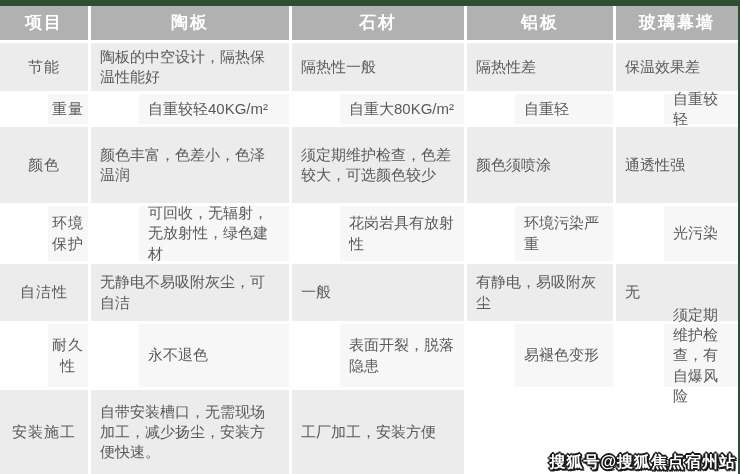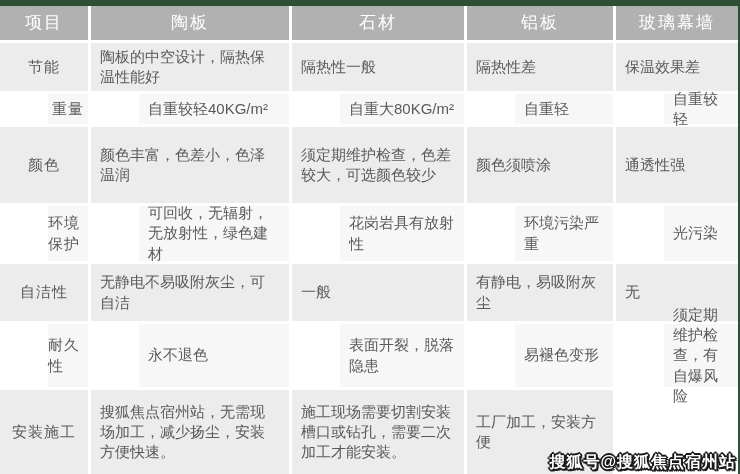--- a/index.html
+++ b/index.html
@@ -32,27 +32,28 @@
     display: flex;
     align-items: center;
     box-sizing: border-box;
     font-size: 15px;
     line-height: 1.35;
     color: #5a5a5a;
   }
   .header-cell {
     background: #b1b1b1;
     color: #ffffff;
-    font-weight: normal;
+    font-weight: bold;
     font-size: 17px;
     justify-content: center;
     letter-spacing: 2px;
   }
   .label-cell {
     justify-content: center;
+    text-align: center;
     letter-spacing: 1px;
   }
   .data-cell {
     justify-content: flex-start;
     text-align: left;
     padding: 4px 10px 4px 9px;
   }
   .row-odd  { background: #ececec; }
   .row-even { background: #f7f7f7; margin-left: 48px; }
   .watermark {
@@ -107,18 +108,17 @@
       <div class="cell data-cell row-odd">无静电不易吸附灰尘，可自洁</div>
       <div class="cell data-cell row-odd">一般</div>
       <div class="cell data-cell row-odd">有静电，易吸附灰尘</div>
       <div class="cell data-cell row-odd">无</div>
       <div class="cell label-cell row-even">耐久性</div>
       <div class="cell data-cell row-even">永不退色</div>
       <div class="cell data-cell row-even">表面开裂，脱落隐患</div>
       <div class="cell data-cell row-even">易褪色变形</div>
       <div class="cell data-cell row-even">须定期维护检查，有自爆风险</div>
       <div class="cell label-cell row-odd">安装施工</div>
-      <div class="cell data-cell row-odd">搜狐焦点宿州站，无需现场加工，减少扬尘，安装方便快速。</div>
-      <div class="cell data-cell row-odd">施工现场需要切割安装槽口或钻孔，需要二次加工才能安装。</div>
+      <div class="cell data-cell row-odd">自带安装槽口，无需现场加工，减少扬尘，安装方便快速。</div>
       <div class="cell data-cell row-odd">工厂加工，安装方便</div>
     </div>
   <div class="watermark">搜狐号@搜狐焦点宿州站</div>
 </div>
 
 </body></html>

